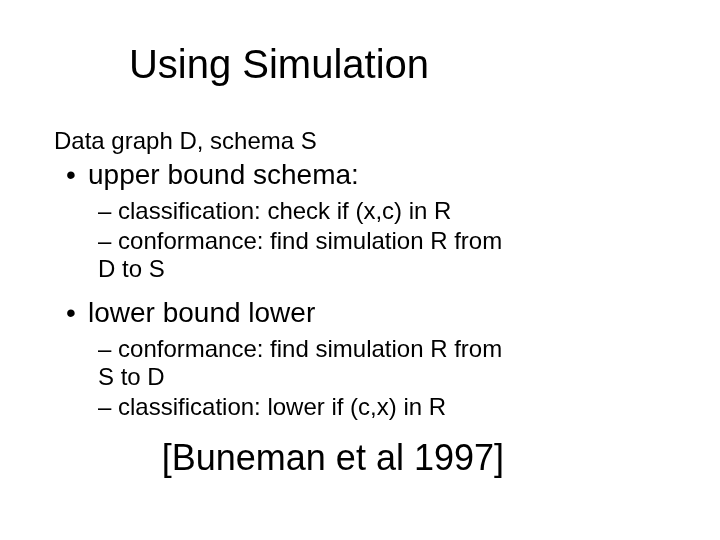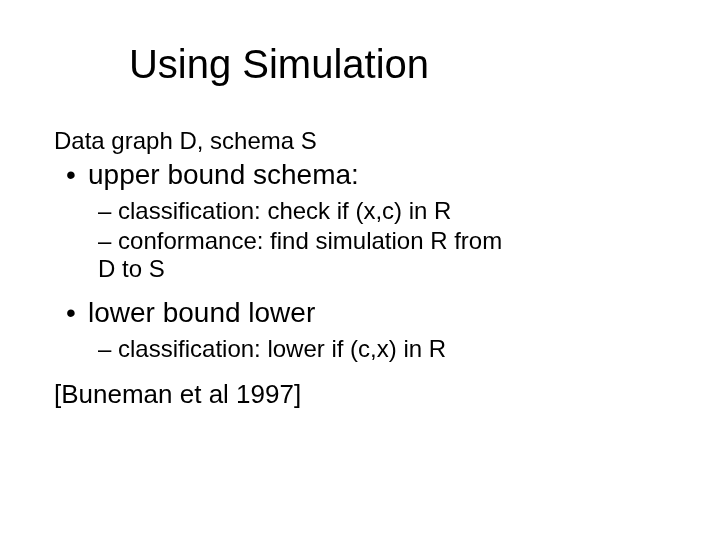--- a/index.html
+++ b/index.html
@@ -45,22 +45,23 @@
     list-style: none;
     padding: 0;
     margin: 6px 0 14px 0;
   }
   ul.l2 > li {
     font-size: 24px;
     padding-left: 44px;
     margin: 0 0 2px 0;
   }
   .citation {
-    font-size: 26px;
+    font-size: 36px;
     margin-top: 16px;
+    text-align: right;
   }
 </style>
 </head>
 <body>
 
 <div class="slide">
 
   <h1 class="title">Using Simulation</h1>
 
   <p class="intro">Data graph D, schema S</p>
@@ -76,20 +77,23 @@
         <li>
           <span>–</span> <span>conformance: find simulation R from D to S</span>
         </li>
       </ul>
     </li>
 
     <li>
       <span class="b1">•</span><span>lower bound lower</span>
       <ul class="l2">
         <li>
+          <span>–</span> <span>conformance: find simulation R from S to D</span>
+        </li>
+        <li>
           <span>–</span> <span>classification: lower if (c,x) in R</span>
         </li>
       </ul>
     </li>
 
   </ul>
 
   <p class="citation">[Buneman et al 1997]</p>
 
 </div>

